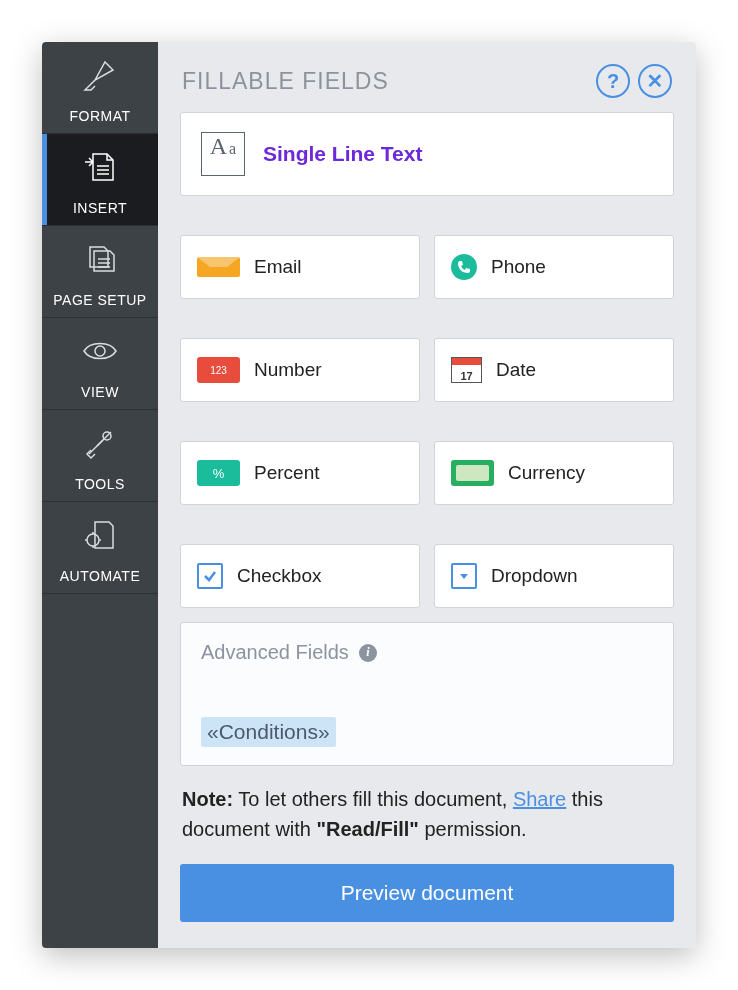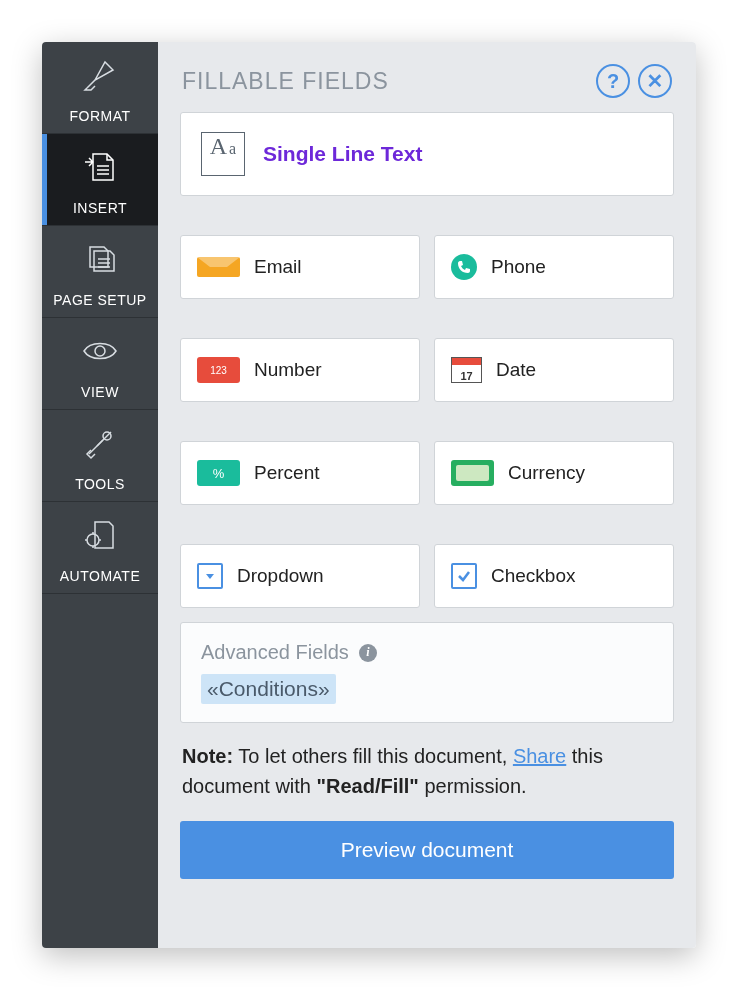--- a/index.html
+++ b/index.html
@@ -166,20 +166,21 @@
   justify-content: center;
 }
 .conditions-chip {
   display: inline-block;
   background: #cde4f7;
   color: #4a5a6a;
   font-size: 21px;
   padding: 3px 6px;
   border-radius: 2px;
   cursor: pointer;
+  margin-top: 43px;
 }
 .note {
   font-size: 20px;
   color: #222;
   line-height: 1.5;
   padding: 4px 2px 6px 2px;
 }
 .note .bold { font-weight: 700; }
 .note a {
   color: #4a90e2;
@@ -391,38 +392,38 @@
           <div class="icon-box">
               <div class="sq cur"></div>
             </div>
           <span class="field-label">Currency</span>
         </div>
       </div>
 
       <div class="field-row">
         <div class="field-box">
           <div class="icon-box">
+            <div class="chk">
+                <svg width="16" height="16" viewBox="0 0 16 16" fill="none" stroke="#4a90e2" stroke-width="2.5">
+                  <path d="M3 8 L7 12 L13 4"></path>
+                </svg>
+              </div>
+          </div>
+          <span class="field-label">Checkbox</span>
+        </div>
+        <div class="field-box">
+          <div class="icon-box">
             <div class="drop">
                 <svg width="12" height="12" viewBox="0 0 12 12" fill="#4a90e2">
                   <path d="M2 4 L10 4 L6 9 Z"></path>
                 </svg>
               </div>
           </div>
           <span class="field-label">Dropdown</span>
         </div>
-        <div class="field-box">
-          <div class="icon-box">
-            <div class="chk">
-                <svg width="16" height="16" viewBox="0 0 16 16" fill="none" stroke="#4a90e2" stroke-width="2.5">
-                  <path d="M3 8 L7 12 L13 4"></path>
-                </svg>
-              </div>
-          </div>
-          <span class="field-label">Checkbox</span>
-        </div>
       </div>
 
       <div class="advanced-box">
         <div class="advanced-header">
           <span class="advanced-title">Advanced Fields</span>
           <span class="info-icon">i</span>
         </div>
         <span class="conditions-chip">«Conditions»</span>
       </div>
 

